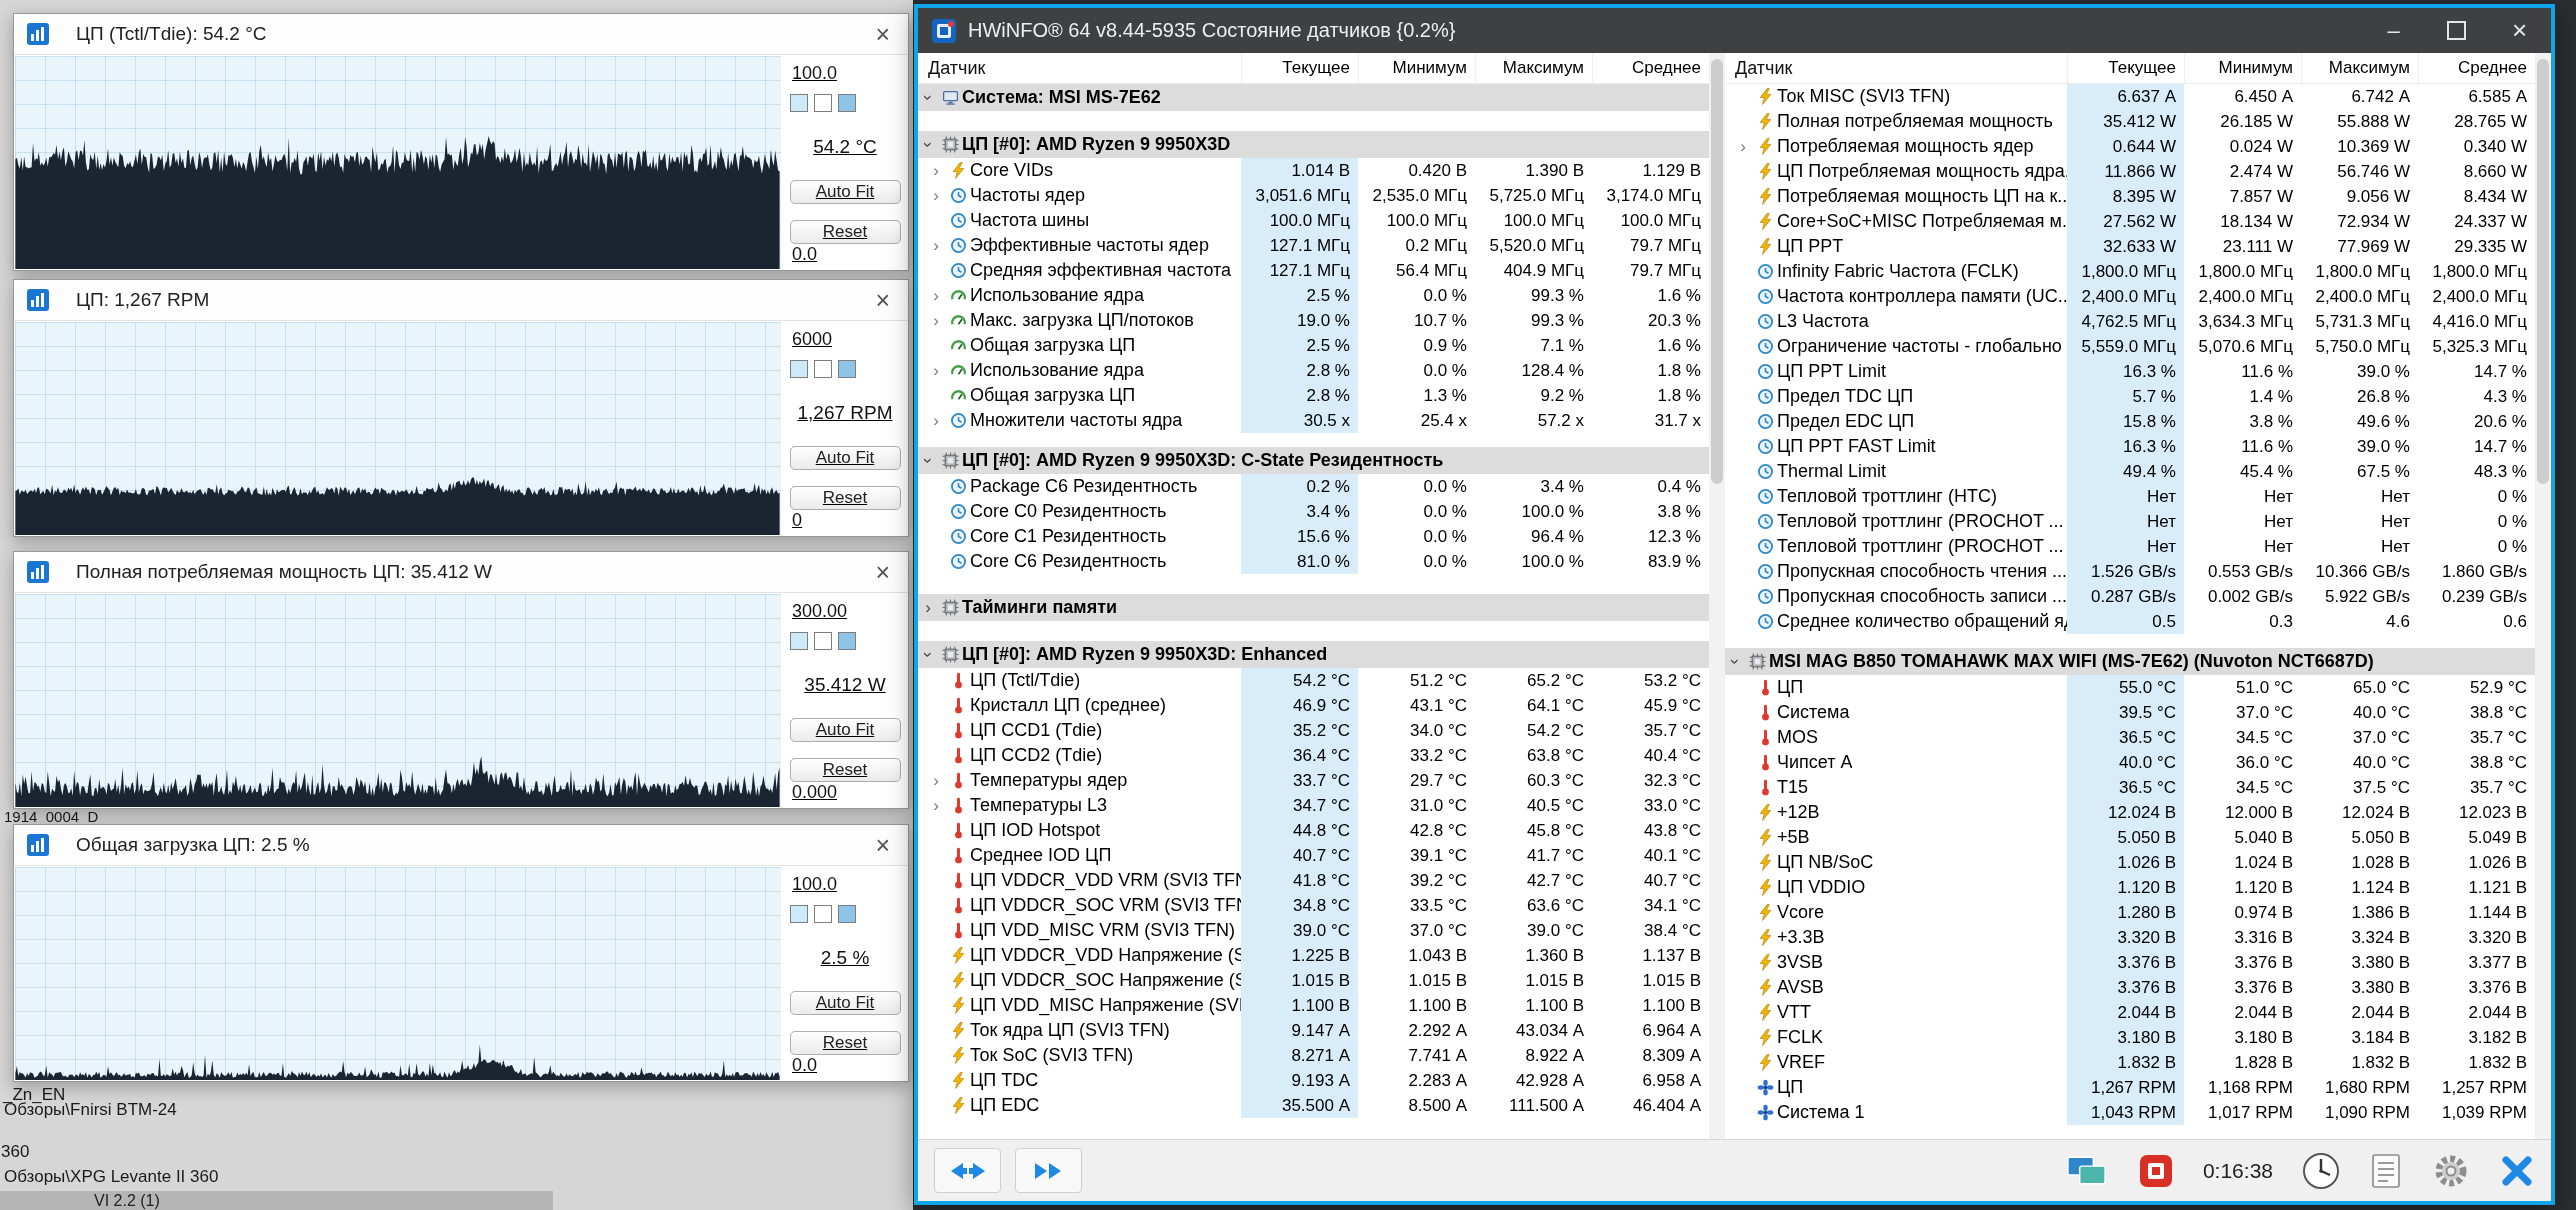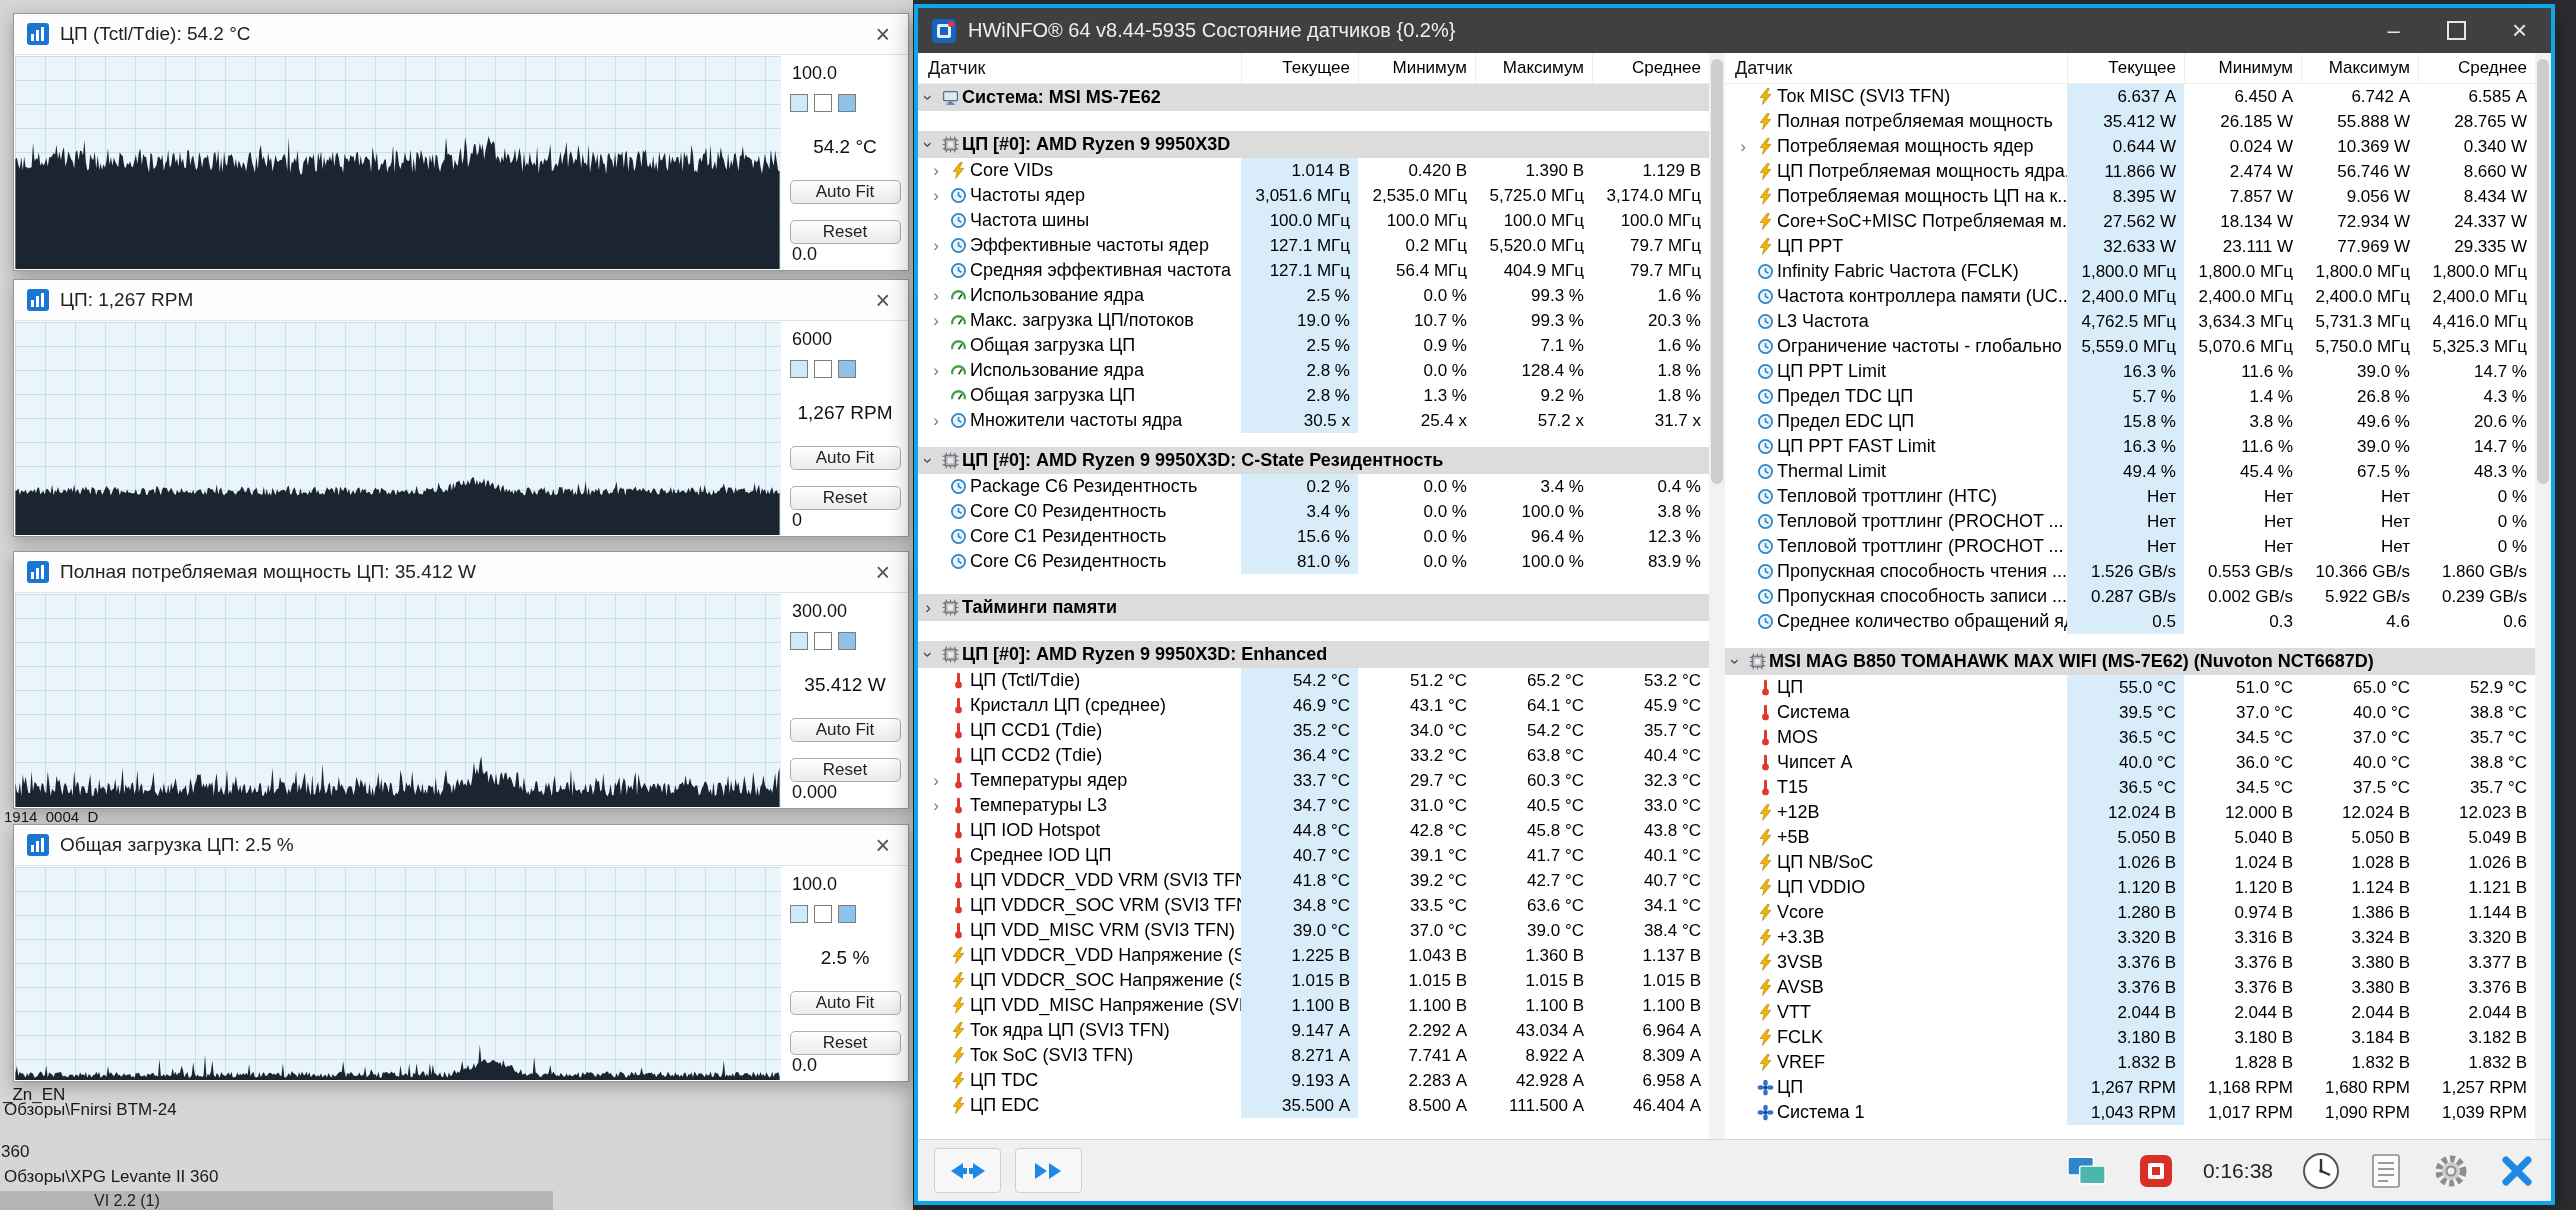--- a/index.html
+++ b/index.html
@@ -8,24 +8,24 @@
     background:#2b2d30;font-family:"Liberation Sans", sans-serif;
     -webkit-font-smoothing:antialiased;
   }
   
   .desk-left{position:absolute;left:0;top:0;width:913px;height:1211px;background:#d6d6d6;}
   .desk-frag{position:absolute;color:#1a1a1a;font-size:17px;white-space:nowrap;}
   .desk-strip{position:absolute;left:0;top:1191px;width:553px;height:37px;background:#b5b5b5;color:#222;font-size:16px;line-height:20px;padding-left:94px;box-sizing:border-box;}
   
   .gwin{position:absolute;left:13px;width:896px;height:258px;background:#fff;border:1px solid #979797;
         box-shadow:0 5px 16px rgba(0,0,0,.28);display:flex;flex-direction:column;box-sizing:border-box;}
-  .gw-title{height:40px;flex:none;display:flex;align-items:center;gap:10px;padding:0 12px;
+  .gw-title{height:40px;flex:none;display:flex;align-items:center;gap:26px;padding:0 12px;
         background:#fdfdfd;border-bottom:1px solid #e2e2e2;font-size:19px;color:#222;}
   .gw-close{margin-left:auto;color:#555;font-size:25px;line-height:1;padding:0 6px;cursor:default;}
-  .gw-body{flex:1;display:flex;min-height:0;}
+  .gw-body{flex:1;display:flex;min-height:0;text-decoration:underline;}
   .gw-graph{flex:1;margin:1px;background:#e9f4fb;position:relative;overflow:hidden;
         background-image:linear-gradient(to right, rgba(158,199,226,.45) 1px, transparent 1px),
                          linear-gradient(to bottom, rgba(158,199,226,.45) 1px, transparent 1px);
         background-size:30px 24px;}
   .gw-graph svg{position:absolute;left:0;bottom:0;}
   .gw-side{width:126px;flex:none;display:flex;flex-direction:column;align-items:center;
         padding:8px 8px 6px 8px;box-sizing:border-box;font-size:18px;color:#111;}
   .gw-max,.gw-min{align-self:flex-start;padding-left:2px;}
   .gw-swatches{display:flex;gap:6px;margin-top:10px;align-self:flex-start;}
   .sw{width:18px;height:18px;border:1px solid #7d7d7d;box-sizing:border-box;display:inline-block;}

